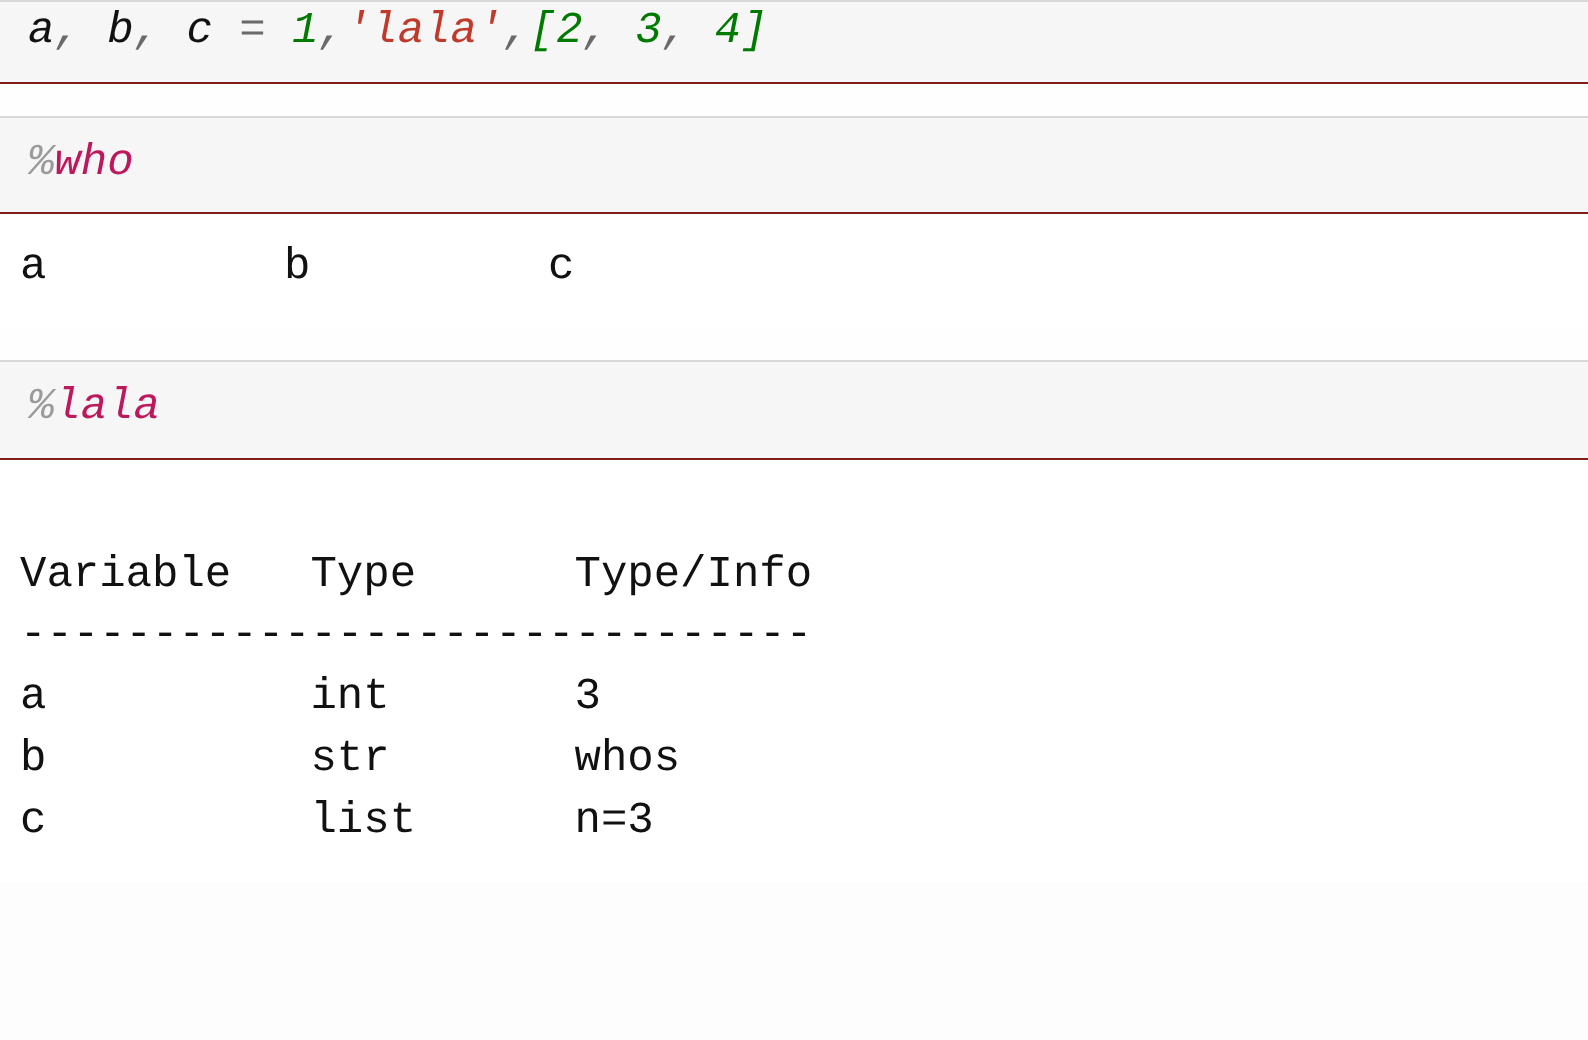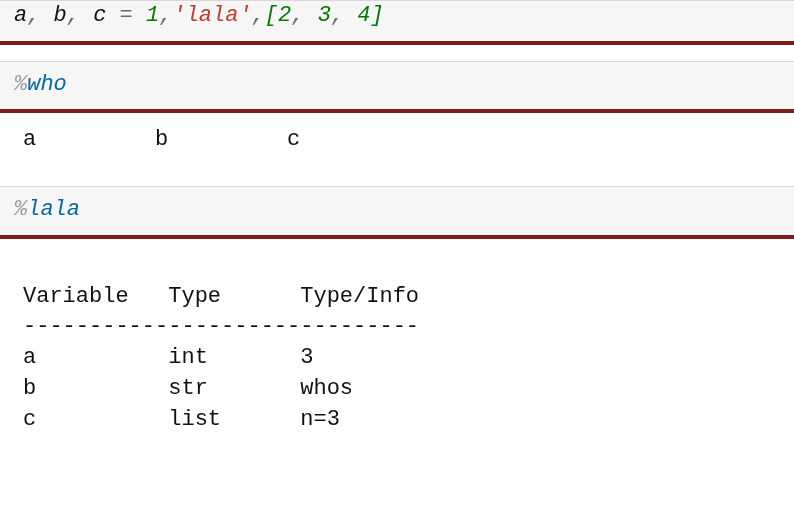--- a/index.html
+++ b/index.html
@@ -7,42 +7,42 @@
     padding: 0;
     background: #fdfdfd;
     font-family: "Courier New", Courier, monospace;
     width: 794px;
     height: 520px;
     overflow: hidden;
     color: #111;
   }
   .cell {
     border-top: 1px solid #d8d8d8;
-    border-bottom: 4px solid #7f1d1d;
+    border-bottom: 1px solid #7f1d1d;
   }
   .code {
     background: #f6f6f6;
     padding: 8px 14px 10px 14px;
     font-size: 22px;
     line-height: 1.35;
     white-space: pre;
     font-family: "Courier New", Courier, monospace;
     font-style: italic;
   }
   .code .plain { color: #111; }
   .code .op    { color: #6a6a6a; font-weight: 500; }
   .code .comma { color: #6a6a6a; }
   .code .num   { color: #007a00; }
   .code .bracket { color: #007a00; }
   .code .str   { color: #c0392b; }
   .code .magic-pct { color: #9b9b9b; font-style: italic; }
-  .code .magic-name { color: #0369a1; font-style: italic; }
+  .code .magic-name { color: #be185d; font-style: italic; }
   .out {
     background: #ffffff;
-    padding: 12px 14px 14px 23px;
+    padding: 12px 14px 14px 10px;
     font-size: 22px;
     line-height: 1.4;
     white-space: pre;
     font-family: "Courier New", Courier, monospace;
   }
   .gap  { height: 16px; background: #fefefe; }
   #cell1 .code { padding-top: 0; }
 </style>
 </head>
 <body>

